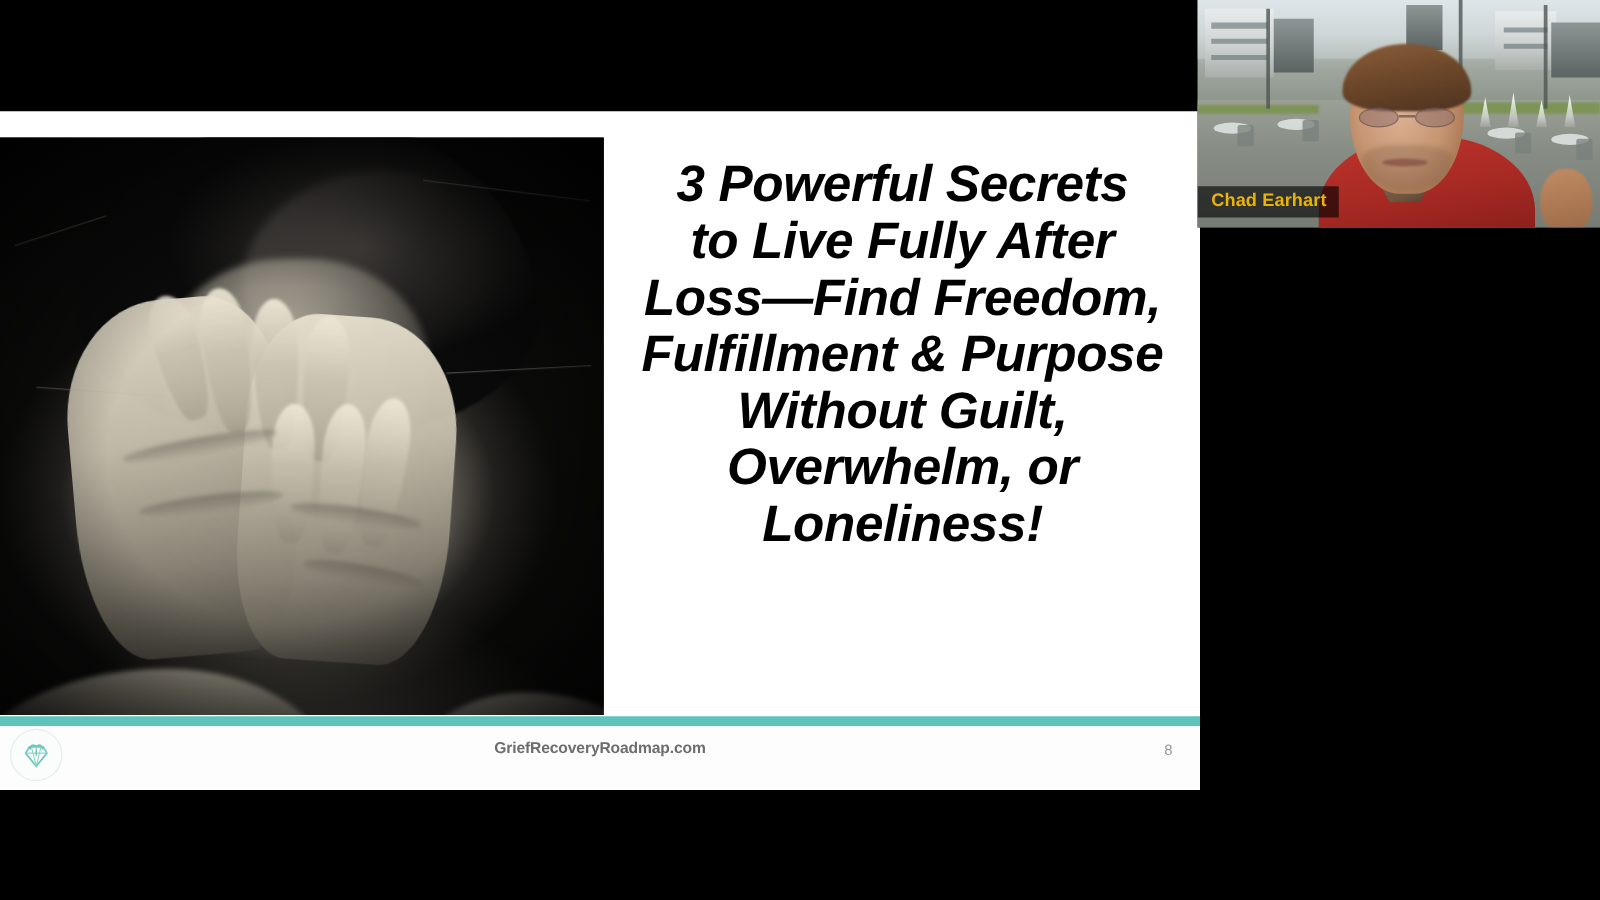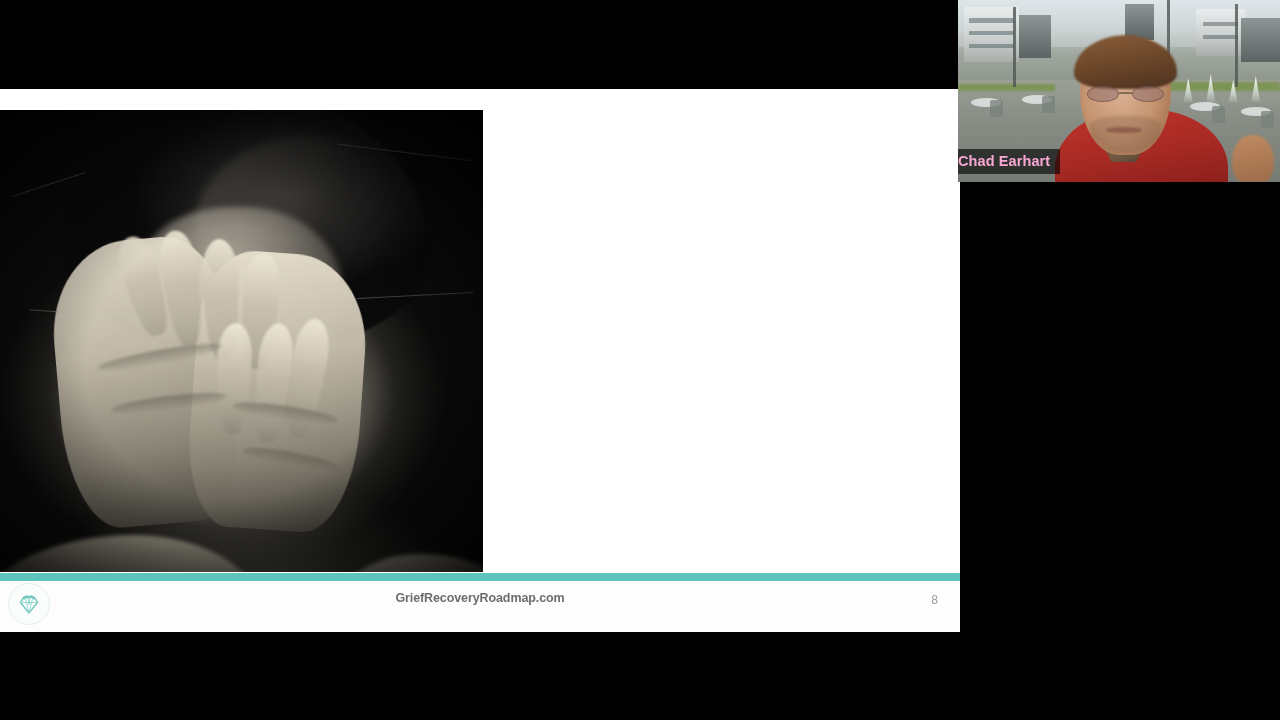--- a/index.html
+++ b/index.html
@@ -393,23 +393,23 @@
     width: 13%;
     height: 26%;
     border-radius: 46% 46% 24% 24% / 56% 56% 44% 44%;
     background: linear-gradient(170deg, #c08b64 0%, #9e6c49 100%);
     filter: blur(0.8px);
   }
   #cam-name {
     position: absolute;
     left: 0;
     bottom: 8px;
-    padding: 3px 10px 4px 0;
+    padding: 3px 10px 4px 11px;
     background: rgba(0,0,0,0.62);
-    color: #f9a8d4;
+    color: #eab308;
     font-size: 14.5px;
     font-weight: bold;
     letter-spacing: 0.1px;
     line-height: 1.25;
   }
 </style>
 </head>
 <body>
 
 <div id="screen">
@@ -442,20 +442,27 @@
       <div class="photo-shoulder-r"></div>
 
       <div class="photo-scratch" style="left:2%; top:16%; width:16%; transform:rotate(-18deg);"></div>
       <div class="photo-scratch" style="left:70%; top:9%; width:28%; transform:rotate(7deg);"></div>
       <div class="photo-scratch" style="left:6%; top:44%; width:22%; transform:rotate(4deg);"></div>
       <div class="photo-scratch" style="left:74%; top:40%; width:24%; transform:rotate(-3deg);"></div>
 
       <div class="photo-vignette"></div>
     </div>
 
+    <div id="slide-title">3 Powerful Secrets
+to Live Fully After
+Loss—Find Freedom,
+Fulfillment &amp; Purpose
+Without Guilt,
+Overwhelm, or
+Loneliness!</div>
 
     <div id="teal-bar"></div>
 
     <div id="footer">
       <div id="footer-logo">
         <svg width="28" height="28" viewBox="0 0 28 28" aria-hidden="true">
           <path d="M14 23 L5.5 12.5 L8.5 7.5 L19.5 7.5 L22.5 12.5 Z" fill="none" stroke="#6fc7bd" stroke-width="1.4"></path>
           <path d="M14 23 L10.2 7.5 M14 23 L17.8 7.5 M5.5 12.5 L22.5 12.5" stroke="#8ed4cc" stroke-width="0.9" fill="none"></path>
           <path d="M9 9.5 C9 6.6 11.2 4.8 14 7.2 C16.8 4.8 19 6.6 19 9.5" fill="none" stroke="#6fc7bd" stroke-width="1.5"></path>
           <path d="M14 8.8 L14 14.5" stroke="#6fc7bd" stroke-width="1.2"></path>

